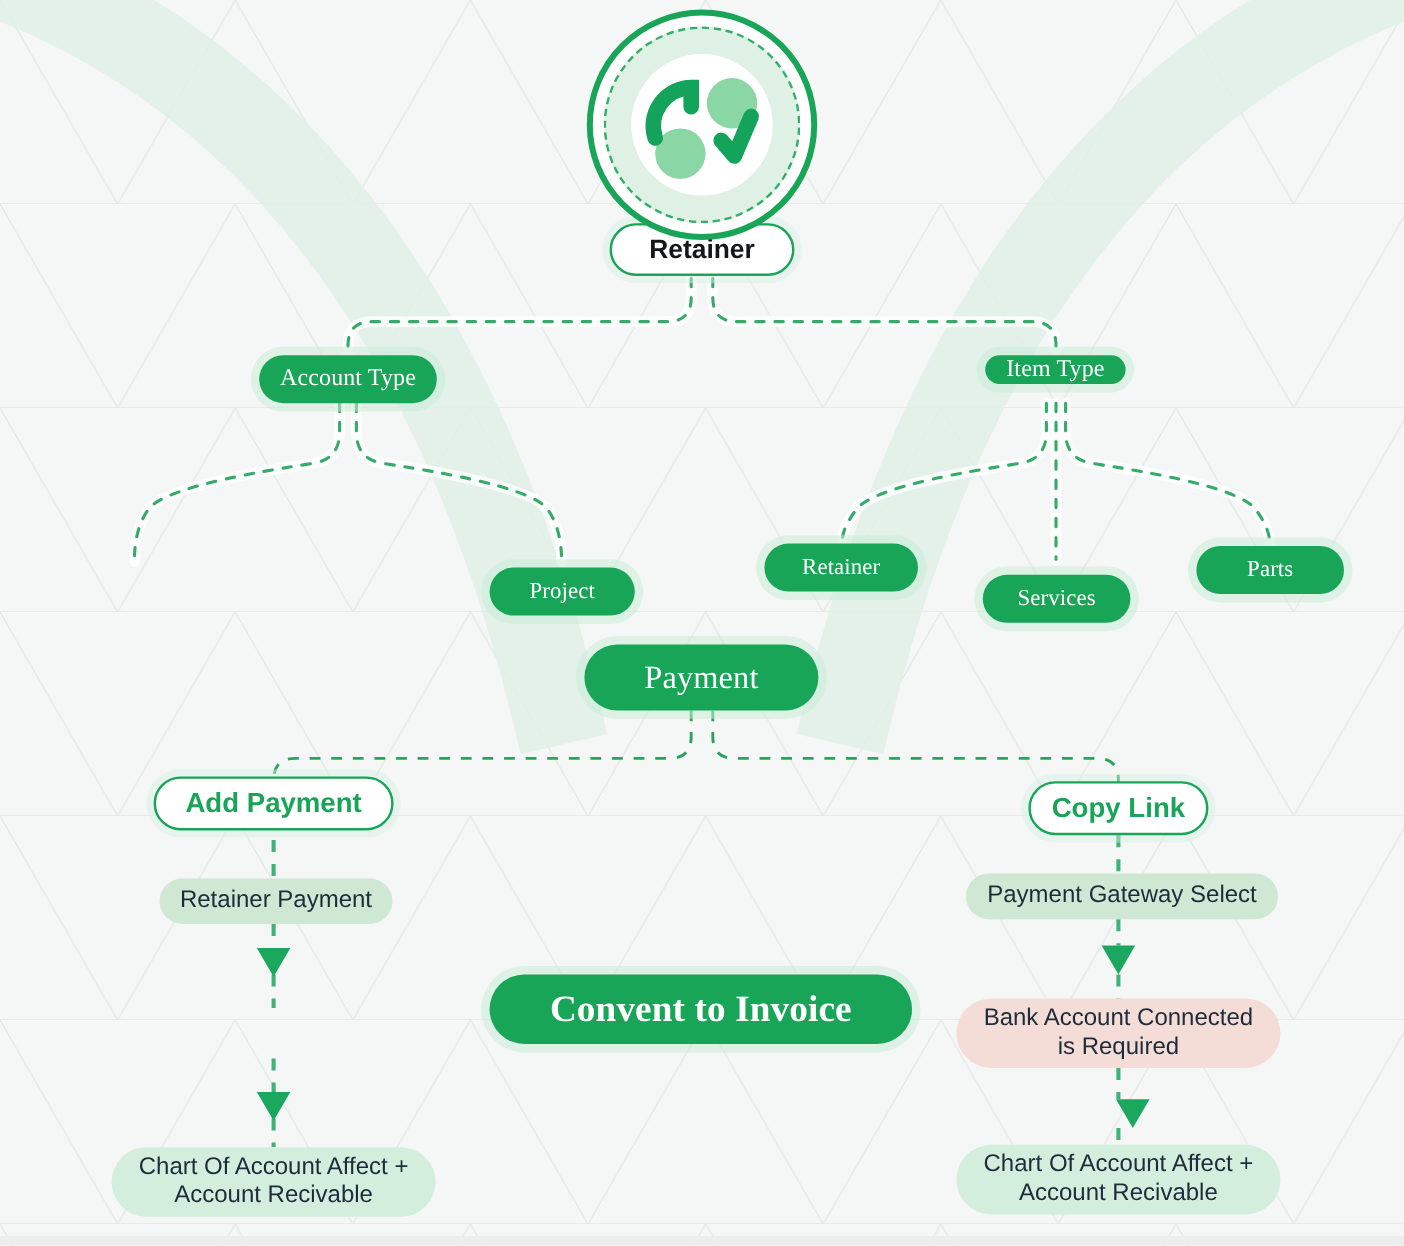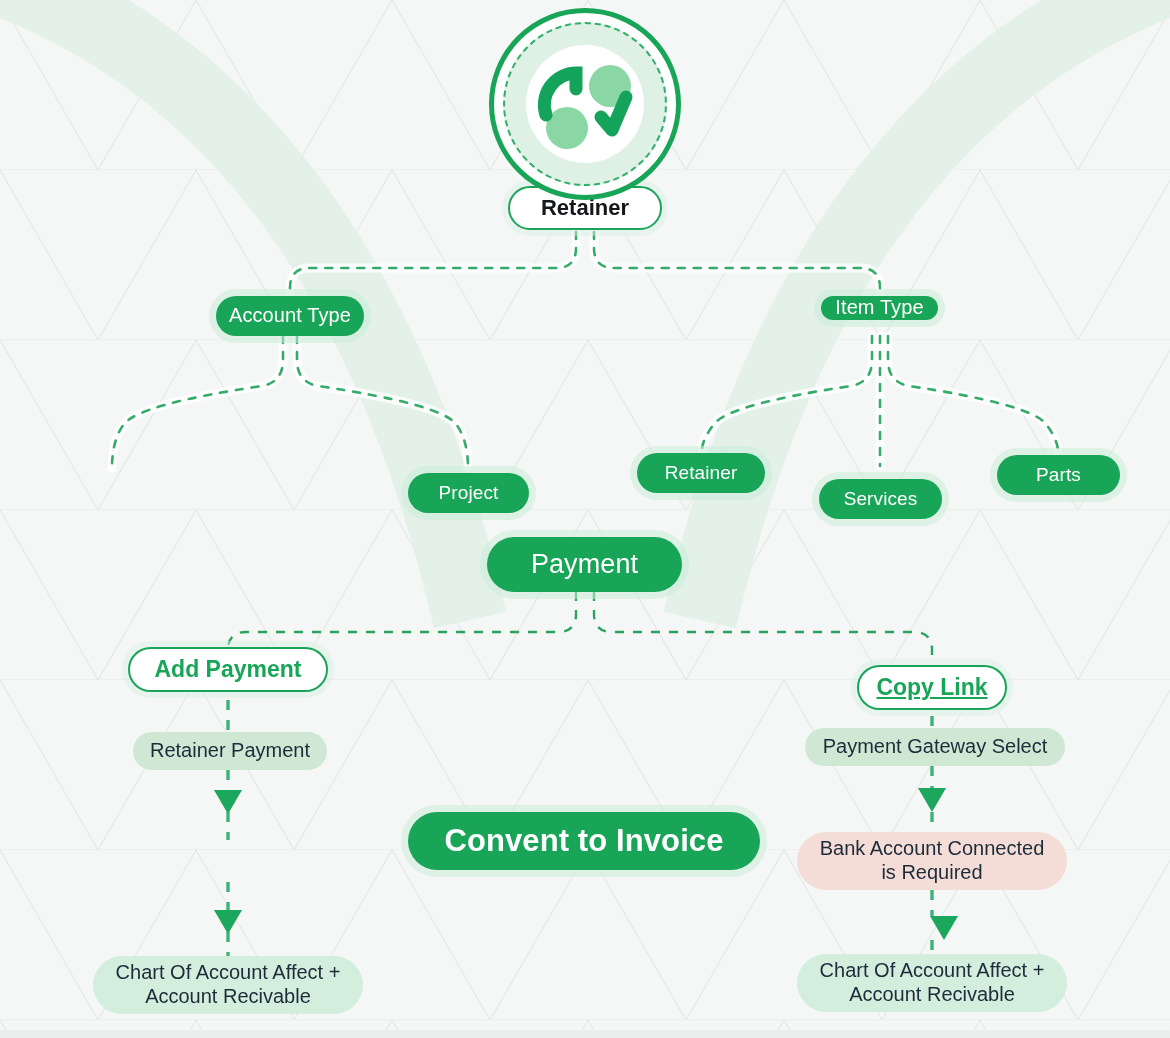--- a/index.html
+++ b/index.html
@@ -29,20 +29,21 @@
   }
 
   
   .pill-solid{
     background:#18a558;
     color:#ffffff;
     border-radius:999px;
     box-shadow:0 0 0 7px rgba(200,236,215,.55);
     font-weight:500;
     letter-spacing:.1px;
+    font-family:Liberation Serif, serif;
   }
   
   .pill-outline{
     background:#ffffff;
     color:#18a558;
     border:2px solid #18a558;
     border-radius:999px;
     font-weight:700;
     box-shadow:0 0 0 6px rgba(215,240,226,.45);
   }
@@ -188,21 +189,21 @@
   <div class="node pill-solid t-lvl2" style="left:637px;top:453px;width:128px;height:40px;">Retainer</div>
 
   <div class="node pill-solid t-lvl2" style="left:819px;top:479px;width:123px;height:40px;">Services</div>
 
   <div class="node pill-solid t-lvl2" style="left:997px;top:455px;width:123px;height:40px;">Parts</div>
 
   <div class="node pill-solid t-payment" style="left:487px;top:537px;width:195px;height:55px;text-align:right;">Payment</div>
 
   <div class="node pill-outline t-action" style="left:128px;top:634px;width:200px;height:45px;margin-top:13px;">Add Payment</div>
 
-  <div class="node pill-outline t-action" style="left:857px;top:665px;width:150px;height:45px;text-decoration:underline;">Copy Link</div>
+  <div class="node pill-outline t-action" style="left:857px;top:651px;width:150px;height:45px;">Copy Link</div>
 
   <div class="node chip-green t-chip" style="left:133px;top:732px;width:194px;height:38px;">Retainer Payment</div>
 
 
   <div class="node chip-mint t-chip" style="left:93px;top:956px;width:270px;height:58px;">Chart Of Account Affect +
 Account Recivable</div>
 
   <div class="node chip-green t-chip" style="left:805px;top:728px;width:260px;height:38px;">Payment Gateway Select</div>
 
   <div class="node chip-pink t-chip" style="left:797px;top:832px;width:270px;height:58px;">Bank Account Connected

